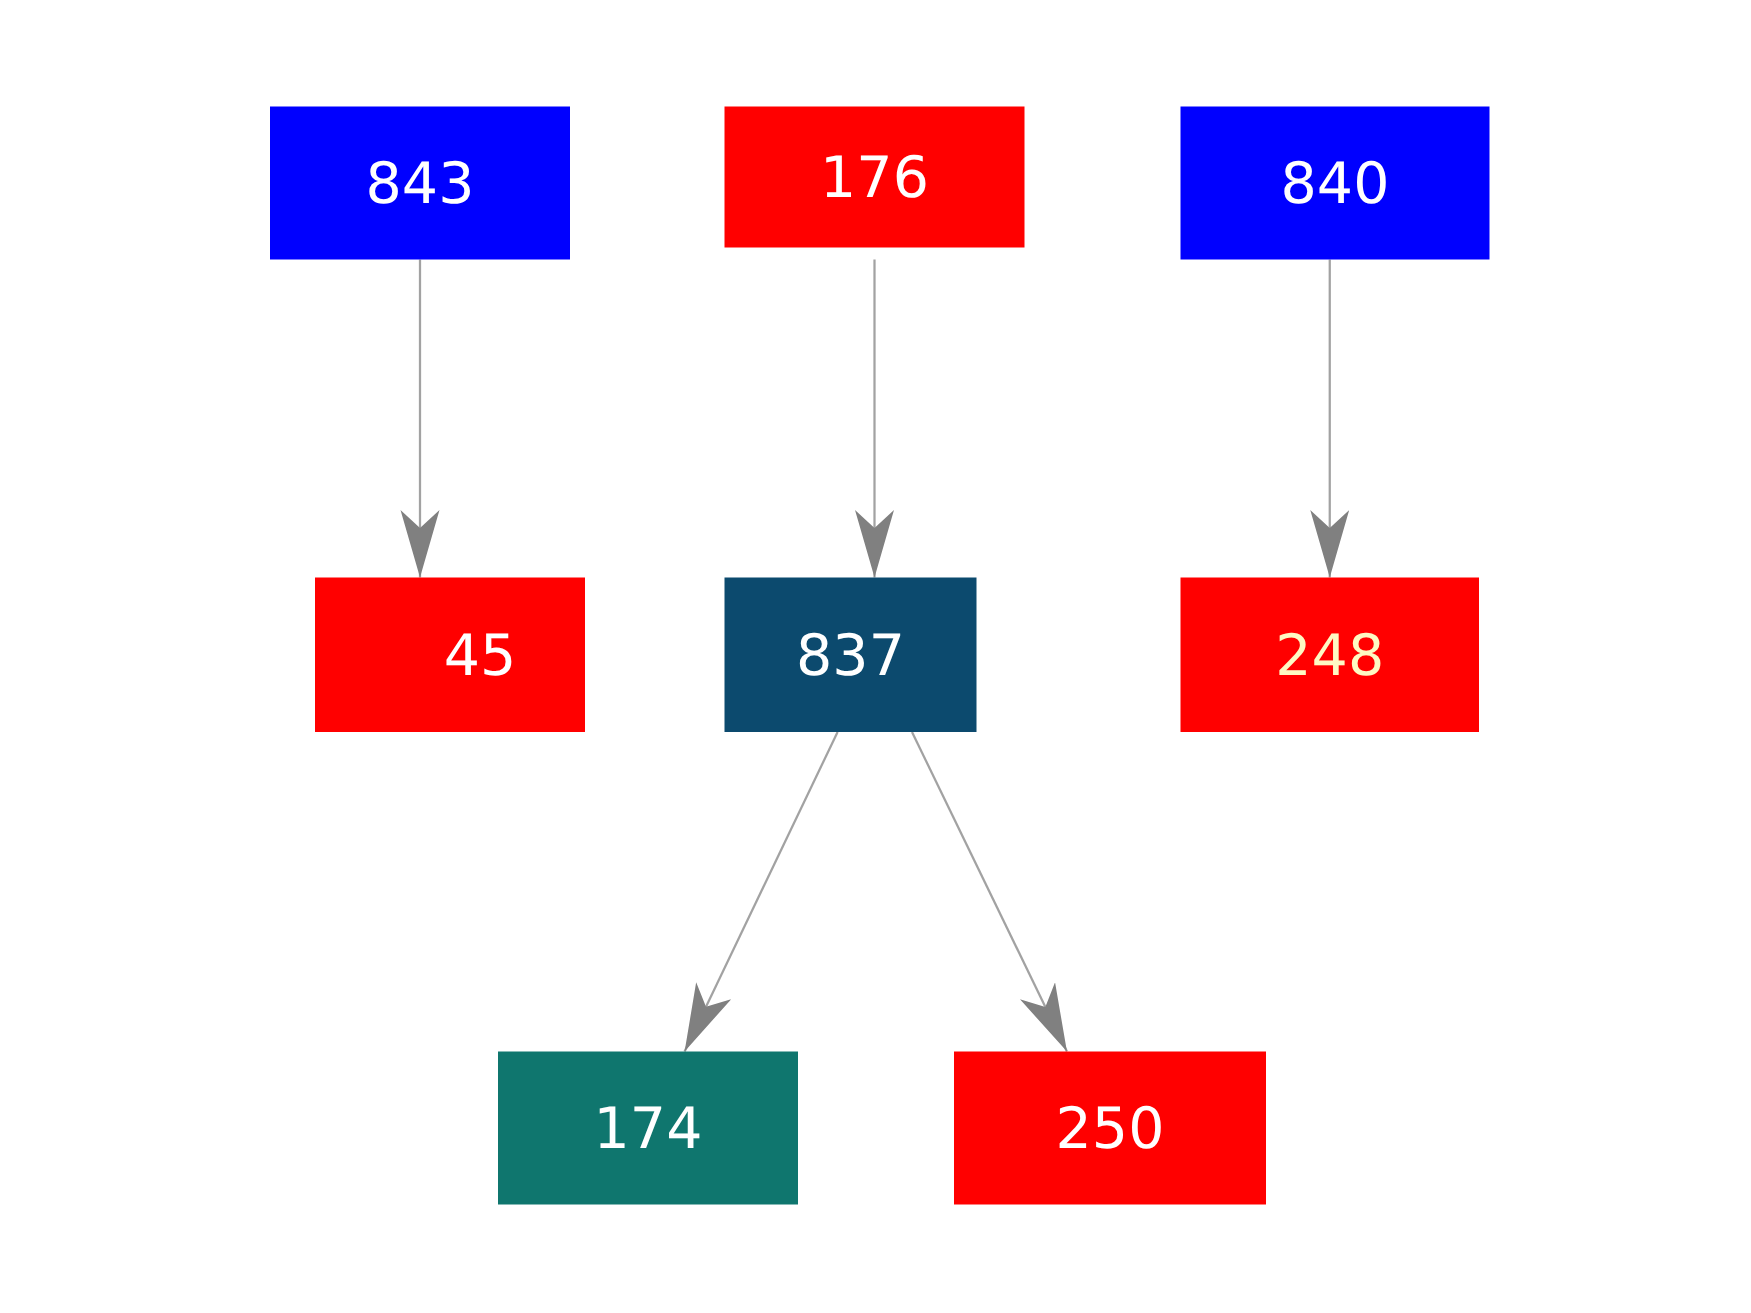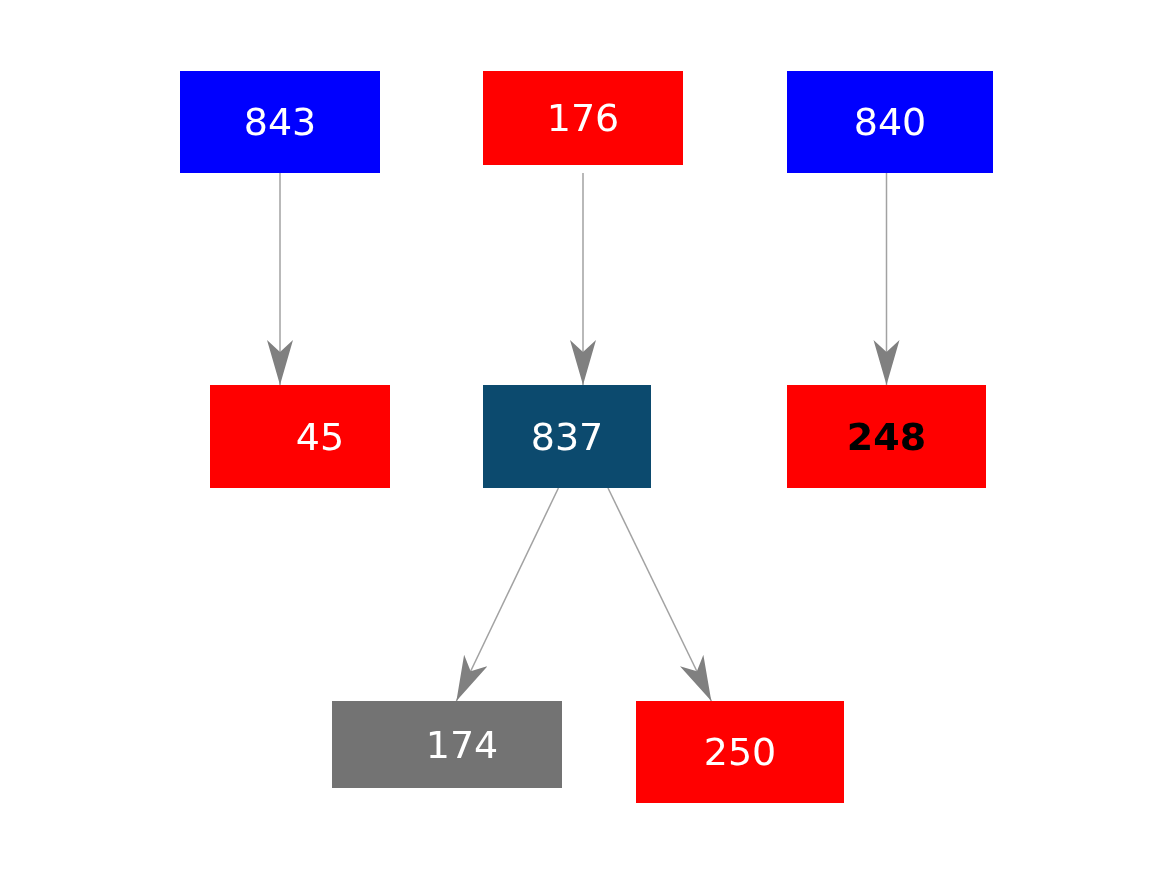--- a/index.html
+++ b/index.html
@@ -61,22 +61,22 @@
       <div class="node" style="left: 787px; top: 71px; width: 206px; height: 102px; background: rgb(0, 0, 255);">
         <span style="color: rgb(255, 255, 255);">840</span>
       </div>
       <div class="node" style="left: 210px; top: 385px; width: 140px; height: 103px; background: rgb(255, 0, 0); padding-left: 40px;">
         <span style="color: rgb(255, 255, 255);">45</span>
       </div>
       <div class="node" style="left: 483px; top: 385px; width: 168px; height: 103px; background: #0c4a6e;">
         <span style="color: rgb(255, 255, 255);">837</span>
       </div>
       <div class="node" style="left: 787px; top: 385px; width: 199px; height: 103px; background: rgb(255, 0, 0);">
-        <span style="color: #000000; font-weight: bold;">248</span>
+        <span style="color: #fef9c3;">248</span>
       </div>
-      <div class="node" style="left: 332px; top: 701px; width: 200px; height: 87px; background: #737373; padding-left: 30px;">
+      <div class="node" style="left: 332px; top: 701px; width: 200px; height: 102px; background: #0f766e;">
         <span style="color: rgb(255, 255, 255);">174</span>
       </div>
       <div class="node" style="left: 636px; top: 701px; width: 208px; height: 102px; background: rgb(255, 0, 0);">
         <span style="color: rgb(255, 255, 255);">250</span>
       </div>
     </div>
 </div>
 
 </body></html>

